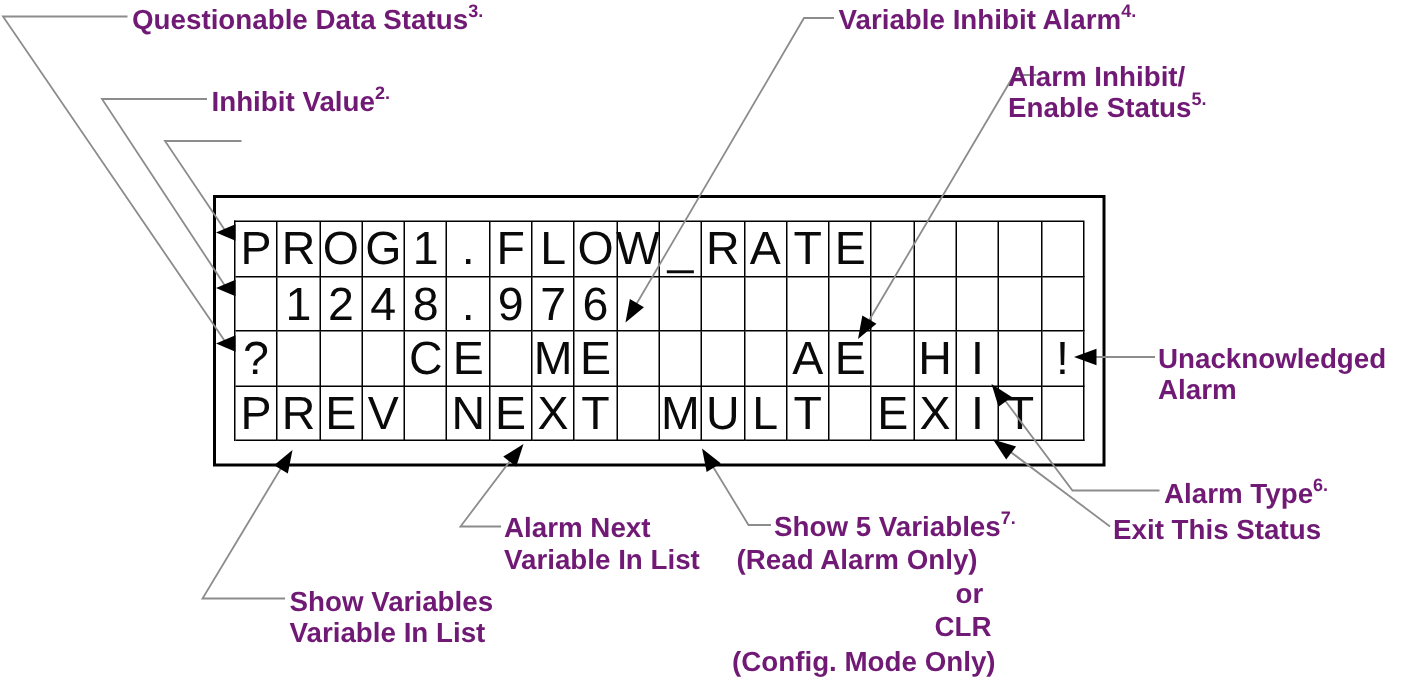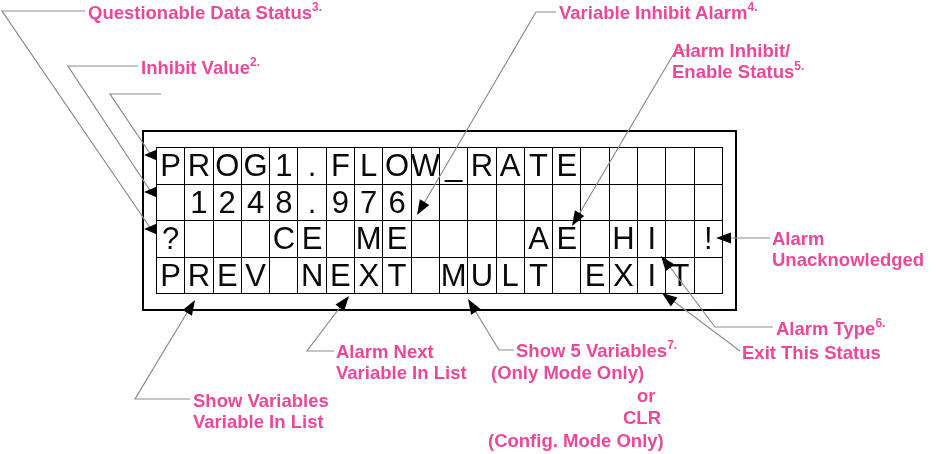--- a/index.html
+++ b/index.html
@@ -19,21 +19,21 @@
     border-top:1px solid #000;border-left:1px solid #000;
   }
   .cell{
     border-right:1px solid #000;border-bottom:1px solid #000;
     display:flex;align-items:center;justify-content:center;
     font-size:31px;color:#0a0a0a;line-height:1;overflow:visible;
   }
   
   .lbl{
     position:absolute;font-weight:bold;font-size:18.5px;line-height:21px;
-    color:#ec4899;white-space:nowrap;letter-spacing:0px;
+    color:#701a75;white-space:nowrap;letter-spacing:0px;
   }
   .lbl .ln{display:block;}
   .lbl sup{font-size:12px;line-height:0;position:relative;top:-1px;}
   svg.leaders{position:absolute;left:0;top:0;pointer-events:none;}
   svg .ld{stroke:#8c8c8c;stroke-width:1.2;fill:none;}
   svg .ah{fill:#000;stroke:none;}
 </style>
 </head>
 <body>
 
@@ -164,37 +164,37 @@
   <div class="lbl" style="left:559px;top:2px">
     <span>Variable Inhibit Alarm</span><sup>4.</sup>
   </div>
 
   <div class="lbl" style="left:672px;top:40px">
     <span class="ln">Alarm Inhibit/</span>
     <span class="ln"><span>Enable Status</span><sup>5.</sup></span>
   </div>
 
   <div class="lbl" style="left:772px;top:228px">
+    <span class="ln">Unacknowledged</span>
     <span class="ln">Alarm</span>
-    <span class="ln">Unacknowledged</span>
   </div>
 
   <div class="lbl" style="left:776px;top:318px">
     <span>Alarm Type</span><sup>6.</sup>
   </div>
 
   <div class="lbl" style="left:742px;top:342px">
     <span>Exit This Status</span>
   </div>
 
   <div class="lbl" style="left:516px;top:340px">
     <span>Show 5 Variables</span><sup>7.</sup>
   </div>
   <div class="lbl" style="left:491px;top:362px">
-    <span>(Only Mode Only)</span>
+    <span>(Read Alarm Only)</span>
   </div>
   <div class="lbl" style="left:637px;top:385px">
     <span>or</span>
   </div>
   <div class="lbl" style="left:623px;top:407px">
     <span>CLR</span>
   </div>
   <div class="lbl" style="left:488px;top:430px">
     <span>(Config. Mode Only)</span>
   </div>

